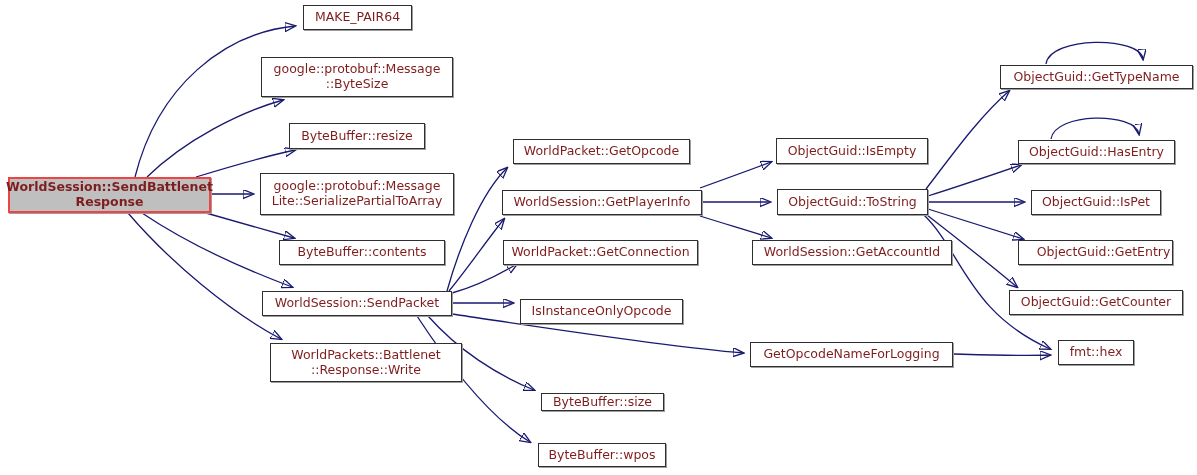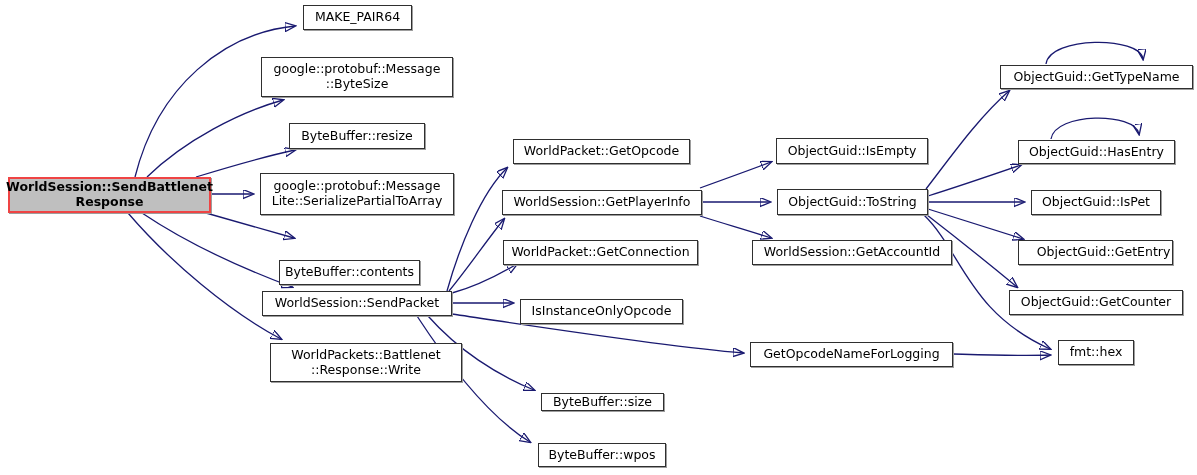--- a/index.html
+++ b/index.html
@@ -12,21 +12,21 @@
   }
   #edge-layer { position:absolute; left:0; top:0; width:1197px; height:475px; }
   #edge-layer path { stroke:#191970; stroke-width:1.3; fill:none; }
   .node {
     position:absolute;
     box-sizing:border-box;
     display:flex; align-items:center; justify-content:center;
     background:#ffffff;
     border:1px solid #2f2f2f;
     box-shadow:1px 1px 0 #9d9d9d;
-    color:#000000;
+    color:#7f1d1d;
     font-size:12.5px; line-height:1.18;
     text-align:center;
     white-space:pre-line;
     cursor:pointer;
     z-index:2;
   }
   .node.root {
     background:#bfbfbf;
     border:2px solid #ef4444;
     cursor:default;
@@ -83,21 +83,21 @@
   <div class="node" style="left:303px; top:5px; width:109px; height:25px;">MAKE_PAIR64</div>
 
   <div class="node" style="left:261px; top:57px; width:192px; height:40px;">google::protobuf::Message
 ::ByteSize</div>
 
   <div class="node" style="left:289px; top:123px; width:136px; height:26px;">ByteBuffer::resize</div>
 
   <div class="node" style="left:260px; top:173px; width:194px; height:42px;">google::protobuf::Message
 Lite::SerializePartialToArray</div>
 
-  <div class="node" style="left:279px; top:240px; width:141px; height:25px;margin-top:20px;">ByteBuffer::contents</div>
+  <div class="node" style="left:279px; top:240px; width:166px; height:25px;">ByteBuffer::contents</div>
 
   <div class="node" style="left:262px; top:291px; width:190px; height:25px;">WorldSession::SendPacket</div>
 
   <div class="node" style="left:270px; top:343px; width:192px; height:39px;">WorldPackets::Battlenet
 ::Response::Write</div>
 
   <div class="node" style="left:513px; top:139px; width:177px; height:25px;">WorldPacket::GetOpcode</div>
 
   <div class="node" style="left:502px; top:190px; width:200px; height:25px;">WorldSession::GetPlayerInfo</div>
 

